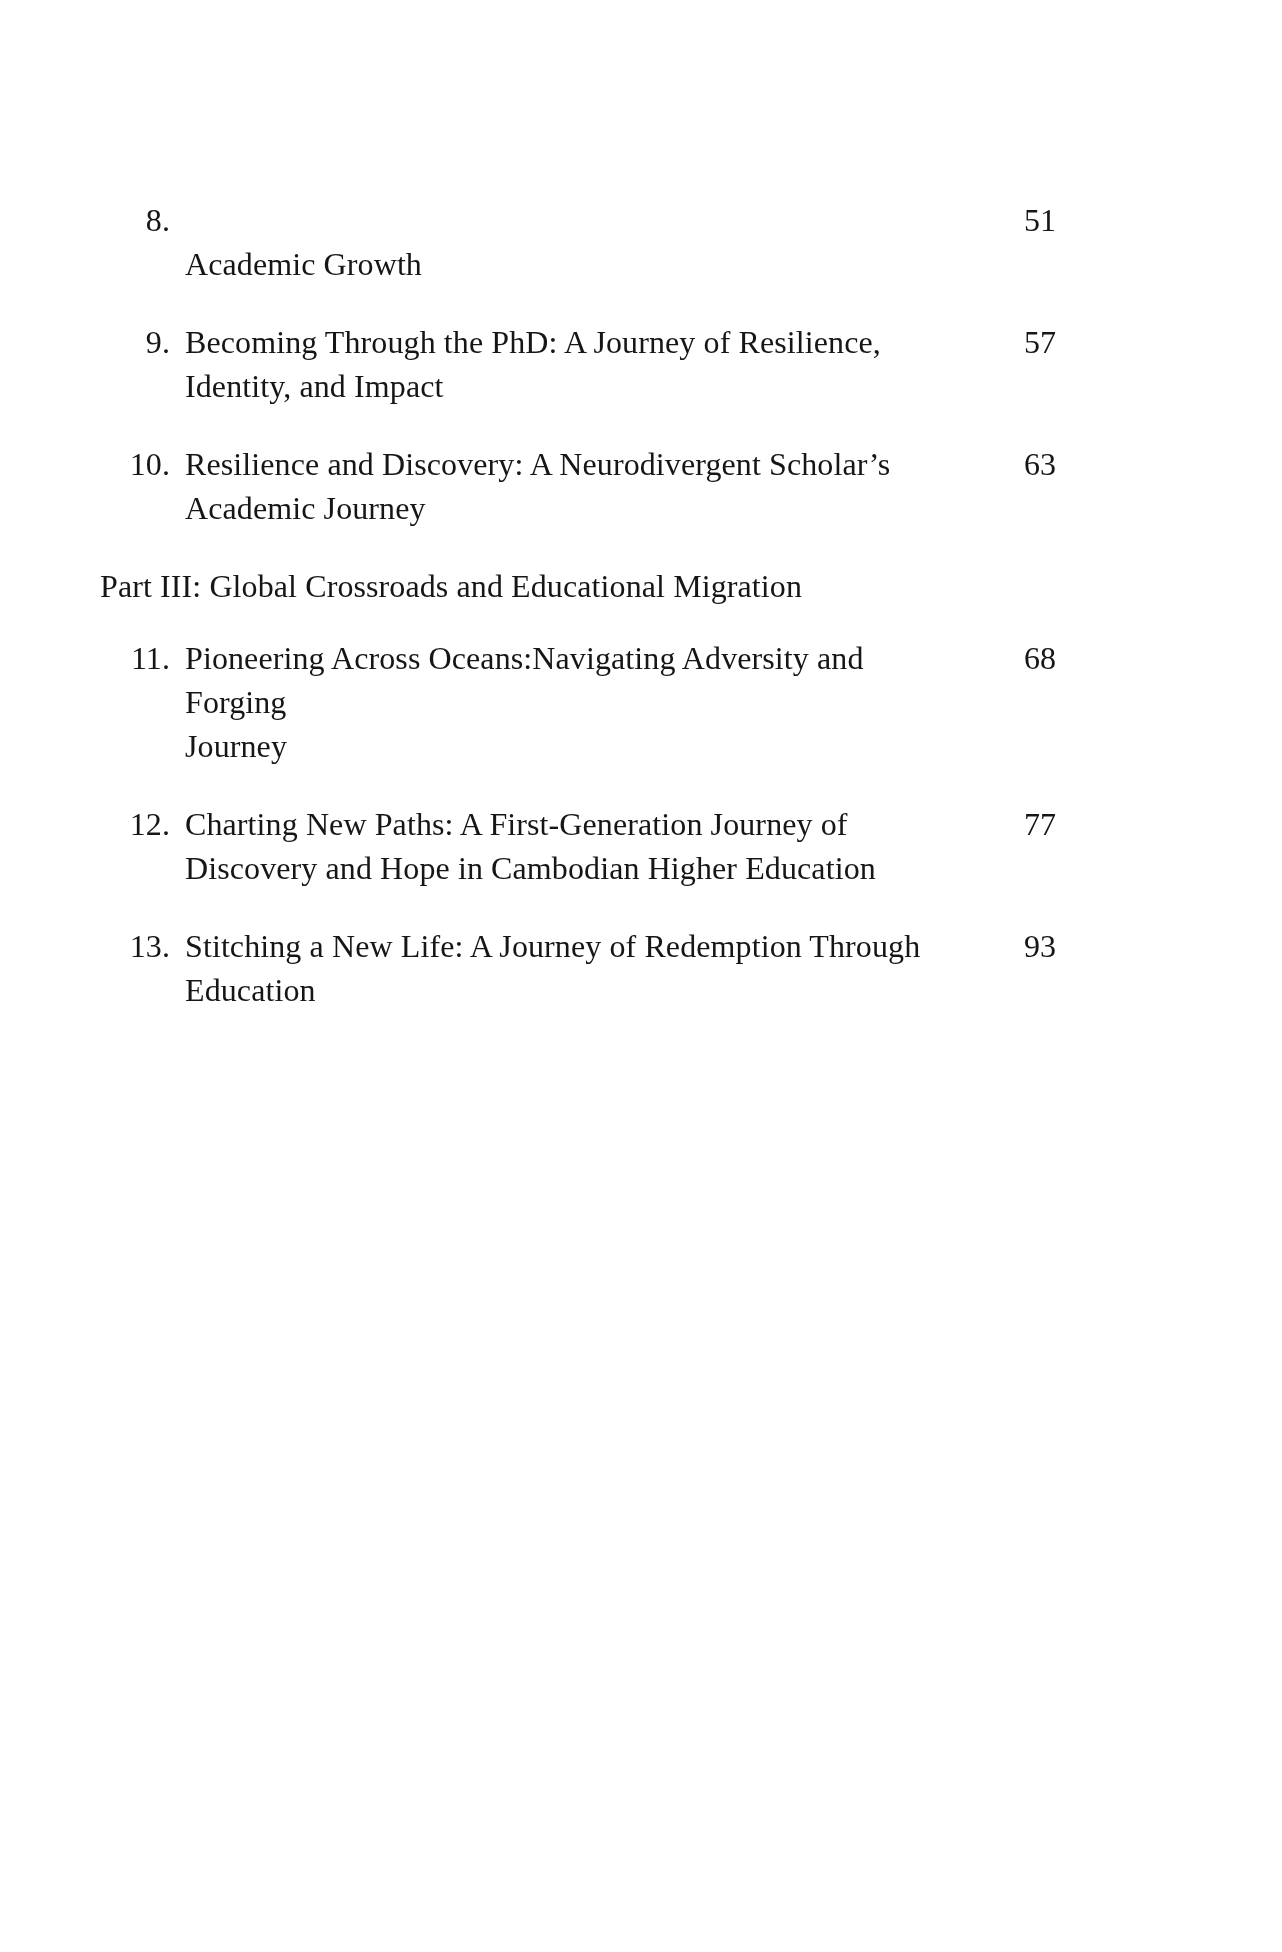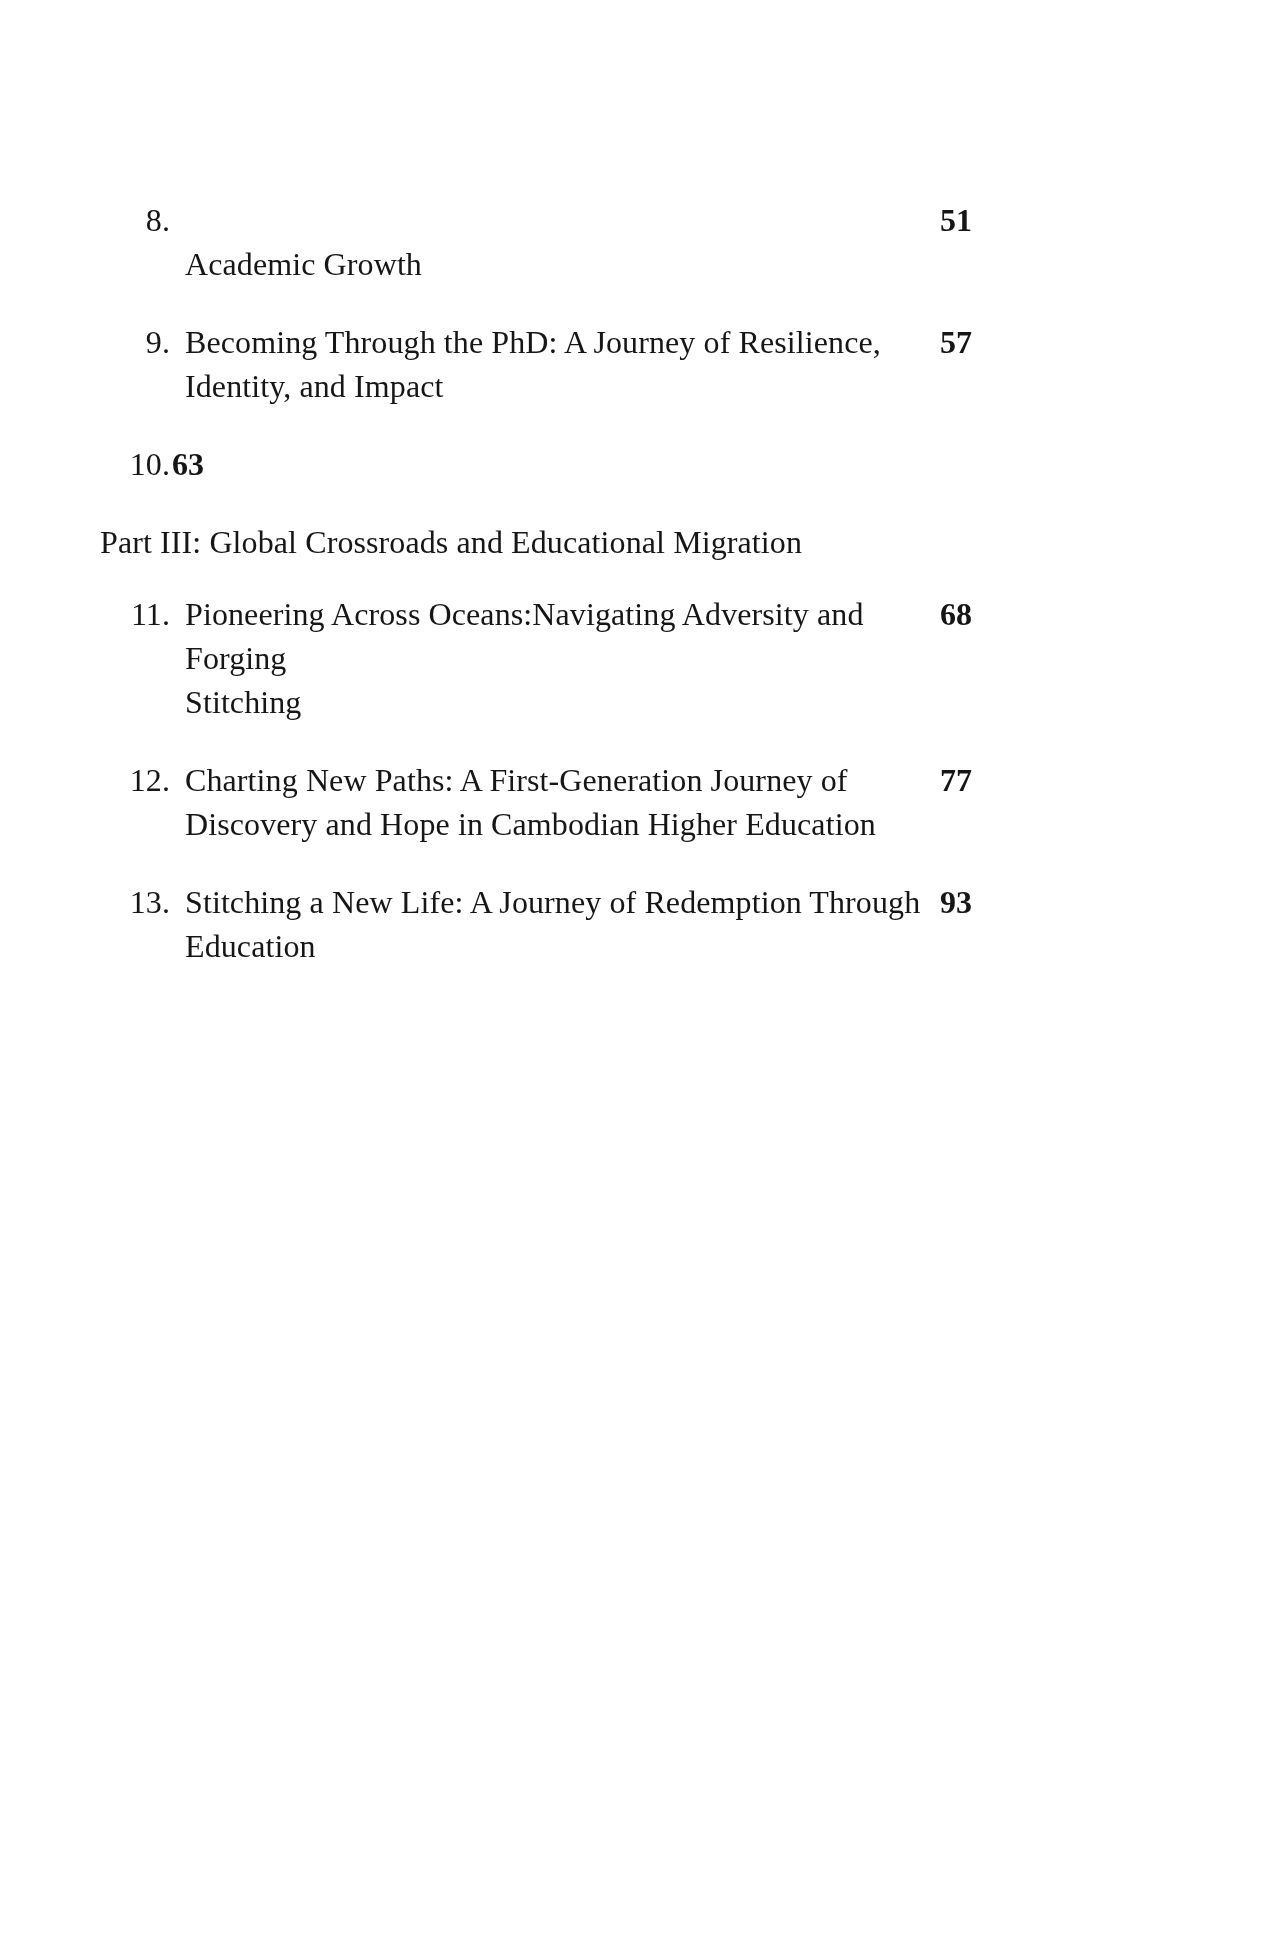--- a/index.html
+++ b/index.html
@@ -27,23 +27,22 @@
     margin-bottom: 34px;
   }
   .toc-num {
     text-align: right;
     padding-right: 2px;
   }
   .toc-title {
     padding-left: 13px;
   }
   .toc-page {
-    text-align: left;
+    text-align: center;
     align-self: start;
-    font-weight: bold;
   }
   .part-heading {
     margin-top: 28px;
     margin-bottom: 28px;
     margin-left: 7px;
   }
 </style>
 </head>
 <body>
 
@@ -63,30 +62,34 @@
       <span class="toc-num">9.</span>
       <span class="toc-title">
         <span>Becoming Through the PhD: A Journey of Resilience,</span><br>
         <span>Identity, and Impact</span>
       </span>
       <span class="toc-page">57</span>
     </div>
 
     <div class="toc-item">
       <span class="toc-num">10.</span>
+      <span class="toc-title">
+        <span>Resilience and Discovery: A Neurodivergent Scholar’s</span><br>
+        <span>Academic Journey</span>
+      </span>
       <span class="toc-page">63</span>
     </div>
 
     <div class="part-heading">Part III: Global Crossroads and Educational Migration</div>
 
     <div class="toc-item">
       <span class="toc-num">11.</span>
       <span class="toc-title">
         <span>Pioneering Across Oceans:Navigating Adversity and Forging</span><br>
-        <span>Stitching</span>
+        <span>Journey</span>
       </span>
       <span class="toc-page">68</span>
     </div>
 
     <div class="toc-item">
       <span class="toc-num">12.</span>
       <span class="toc-title">
         <span>Charting New Paths: A First-Generation Journey of</span><br>
         <span>Discovery and Hope in Cambodian Higher Education</span>
       </span>

